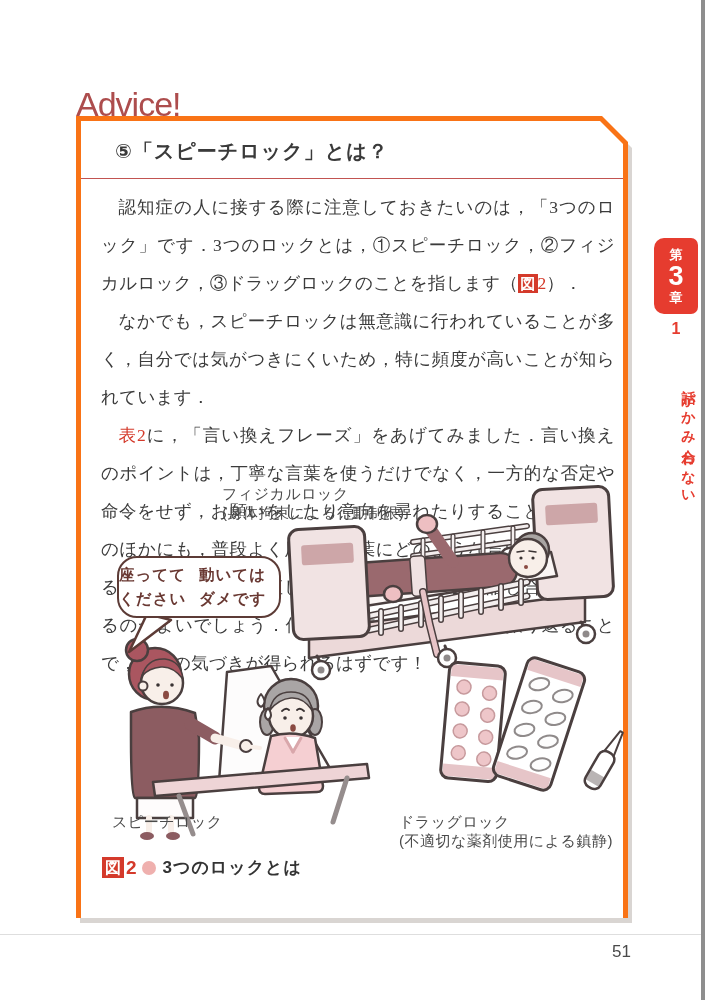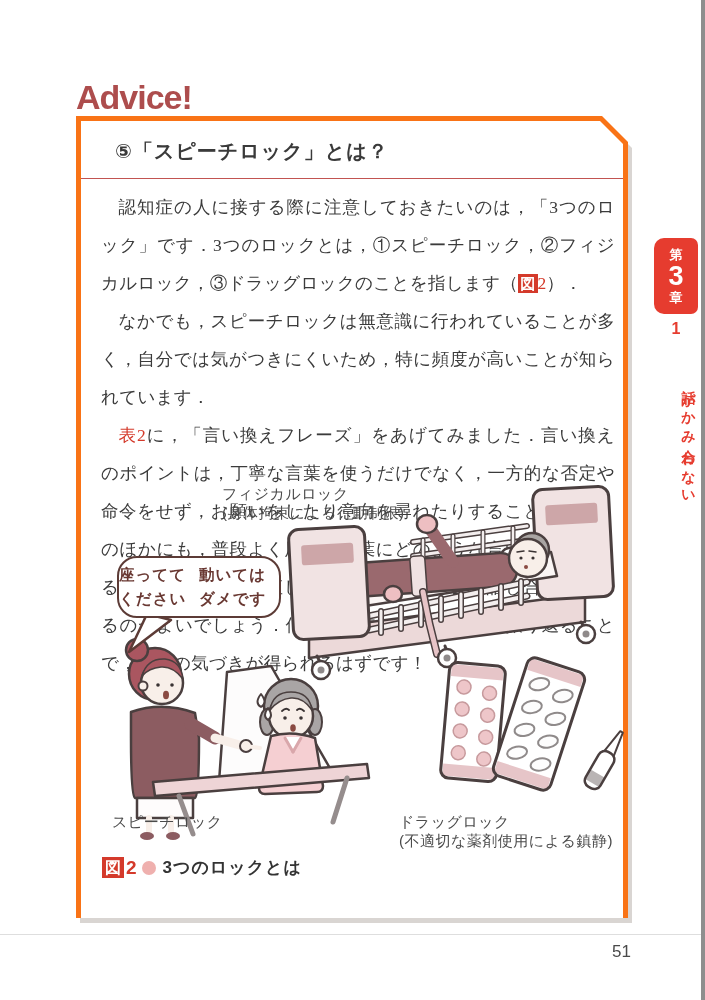--- a/index.html
+++ b/index.html
@@ -7,22 +7,22 @@
     width:705px;height:1000px;position:relative;background:#ffffff;
     font-family:"Liberation Sans","DejaVu Sans",sans-serif;overflow:hidden;
   }
   
   .page-edge-right{position:absolute;right:0;top:0;width:4px;height:1000px;background:#8e8e8e;}
   .page-edge-bottom{position:absolute;left:0;top:934px;width:701px;height:1px;background:#dedede;}
   .page-number{position:absolute;left:612px;top:942px;font-size:17px;color:#4a4a4a;text-align:center;}
 
   
   .advice-logo{
-    position:absolute;left:76px;top:78px;z-index:3;
-    font-size:34px;font-weight:bold;letter-spacing:-1px;color:#ad4d4d;
+    position:absolute;left:76px;top:85px;z-index:3;
+    font-size:34px;font-weight:normal;letter-spacing:-1px;color:#ad4d4d;
   }
 
   
   .advice-box-shadow{
     position:absolute;left:80px;top:122px;width:552px;height:801px;background:#d9d5d2;z-index:0;
     clip-path:polygon(0 0, calc(100% - 26px) 0, 100% 26px, 100% 100%, 0 100%);
   }
   .advice-box{
     position:absolute;left:76px;top:116px;width:552px;height:802px;background:#f97316;z-index:1;
     clip-path:polygon(0 0, calc(100% - 26px) 0, 100% 26px, 100% 100%, 0 100%);

